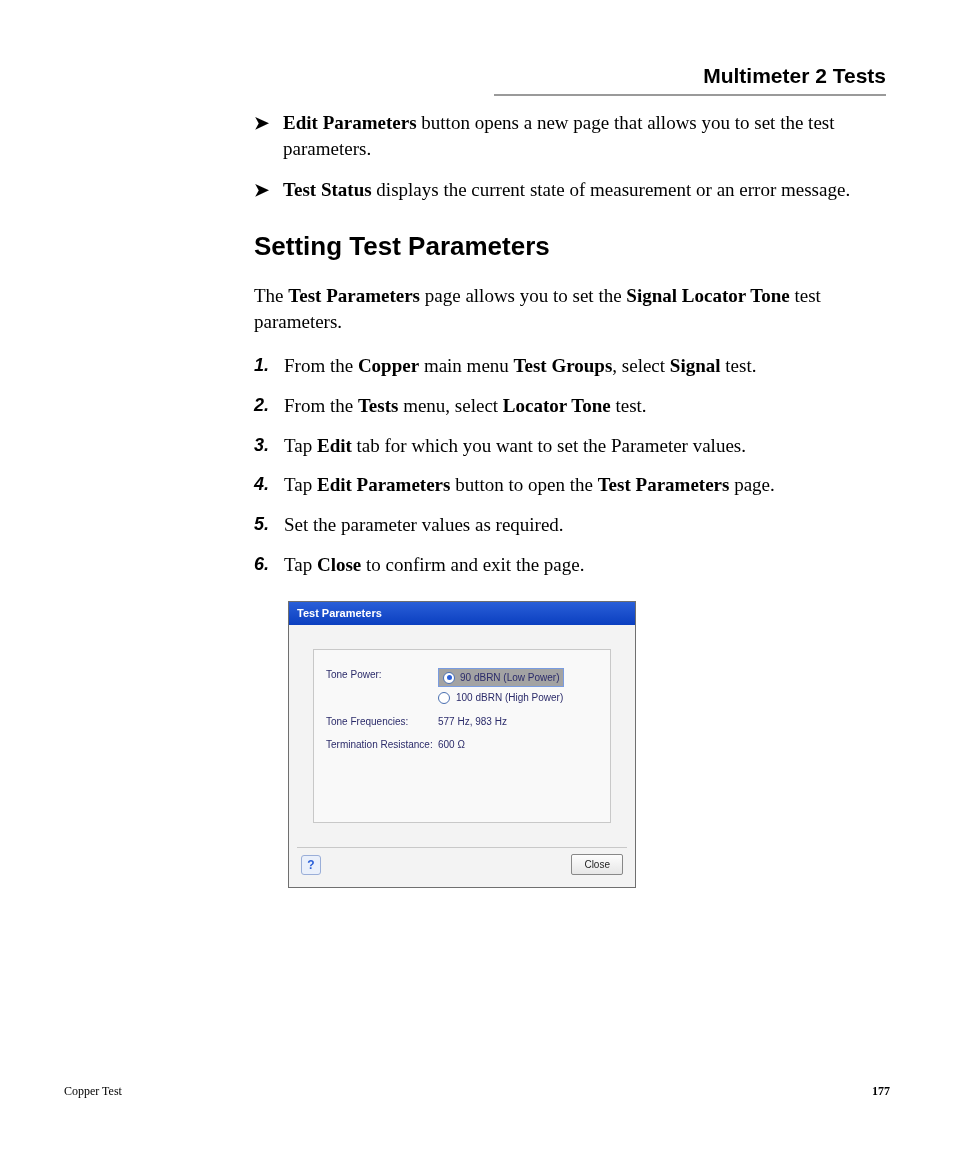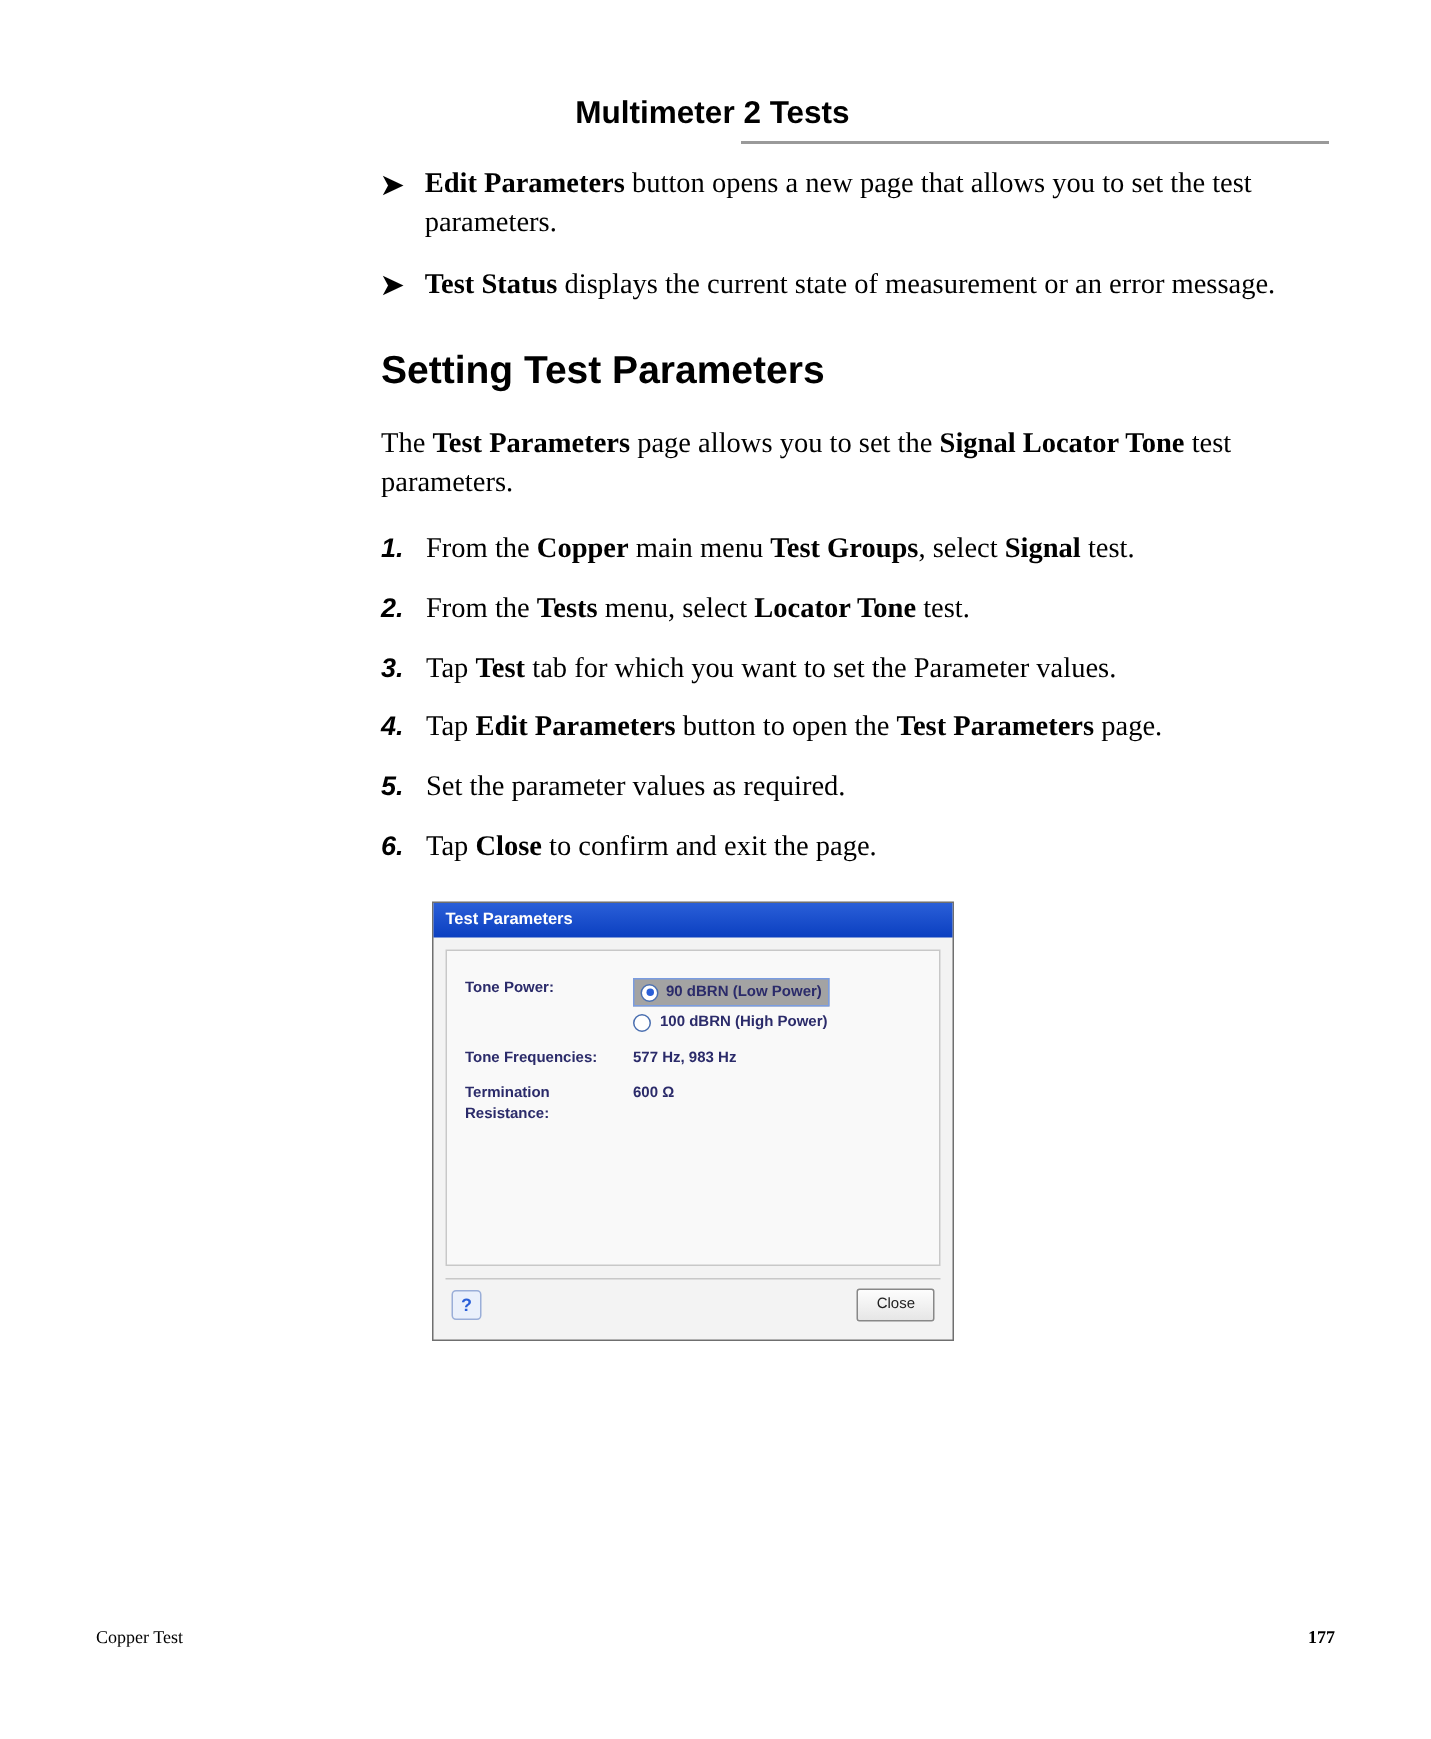--- a/index.html
+++ b/index.html
@@ -10,21 +10,21 @@
     color: #000;
   }
   .page {
     width: 954px;
     height: 1159px;
     position: relative;
     box-sizing: border-box;
     padding: 60px 64px 0 64px;
   }
   .header-block {
-    text-align: center;
+    text-align: right;
     padding-right: 4px;
   }
   .chapter-title {
     font-family: Arial, Helvetica, sans-serif;
     font-weight: 700;
     font-size: 21px;
     margin: 4px 0 2px 0;
   }
   .section-title {
     font-family: "Times New Roman", serif;
@@ -118,25 +118,24 @@
   }
   .dlg-title {
     background: linear-gradient(#2a5fd8, #0b3fc0);
     color: #fff;
     font-weight: 700;
     padding: 4px 8px;
     font-size: 11px;
   }
   .dlg-body {
     border: 1px solid #c8c8c8;
-    margin: 8px;
+    margin: 24px;
     background: #f9f9f9;
-    padding: 18px 12px 84px 12px;
+    padding: 18px 12px 60px 12px;
     position: relative;
-    font-weight: bold;
   }
   .dlg-row {
     display: flex;
     align-items: flex-start;
     margin-bottom: 10px;
   }
   .dlg-label {
     width: 112px;
     flex: 0 0 112px;
     color: #2b2b6a;
@@ -254,21 +253,21 @@
         <li>
           <span class="step-num">1.</span>
           <span class="step-body">From the <b>Copper</b> main menu <b>Test Groups</b>, select <b>Signal</b> test.</span>
         </li>
         <li>
           <span class="step-num">2.</span>
           <span class="step-body">From the <b>Tests</b> menu, select <b>Locator Tone</b> test.</span>
         </li>
         <li>
           <span class="step-num">3.</span>
-          <span class="step-body">Tap <b>Test</b> tab for which you want to set the Parameter values.</span>
+          <span class="step-body">Tap <b>Edit</b> tab for which you want to set the Parameter values.</span>
         </li>
         <li>
           <span class="step-num">4.</span>
           <span class="step-body">Tap <b>Edit Parameters</b> button to open the <b>Test Parameters</b> page.</span>
         </li>
         <li>
           <span class="step-num">5.</span>
           <span class="step-body">Set the parameter values as required.</span>
         </li>
         <li>

